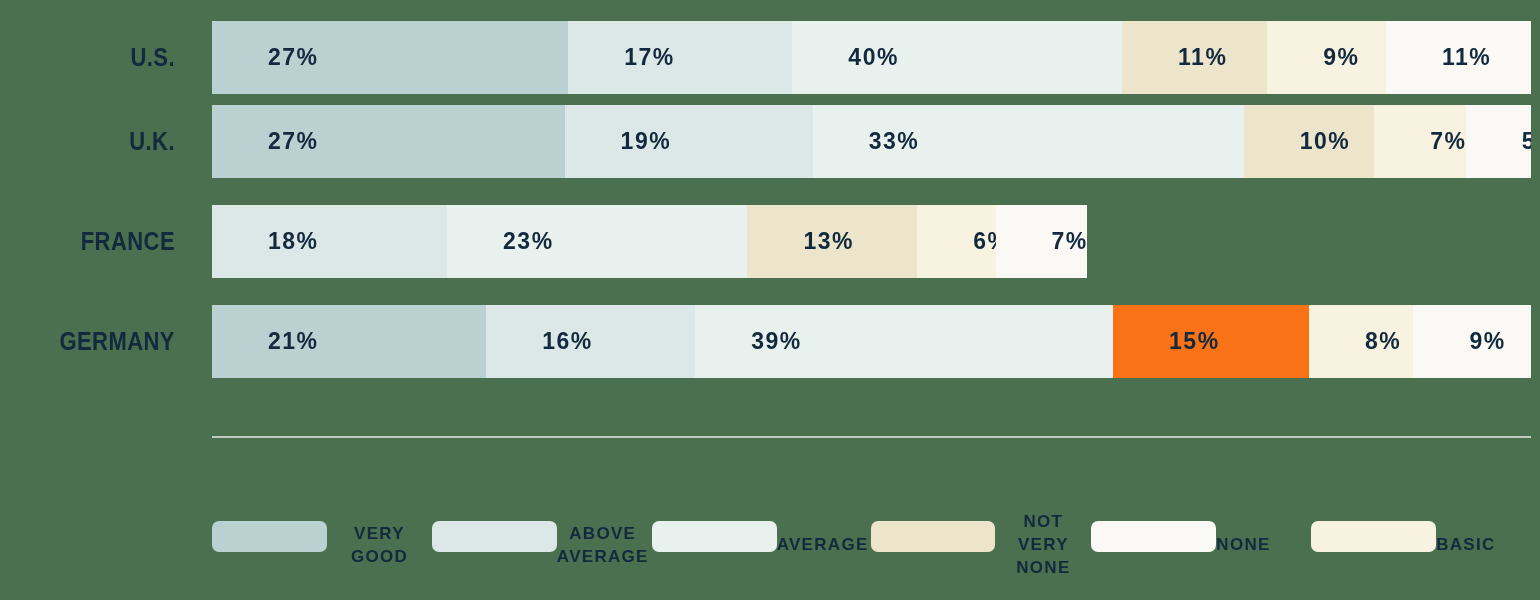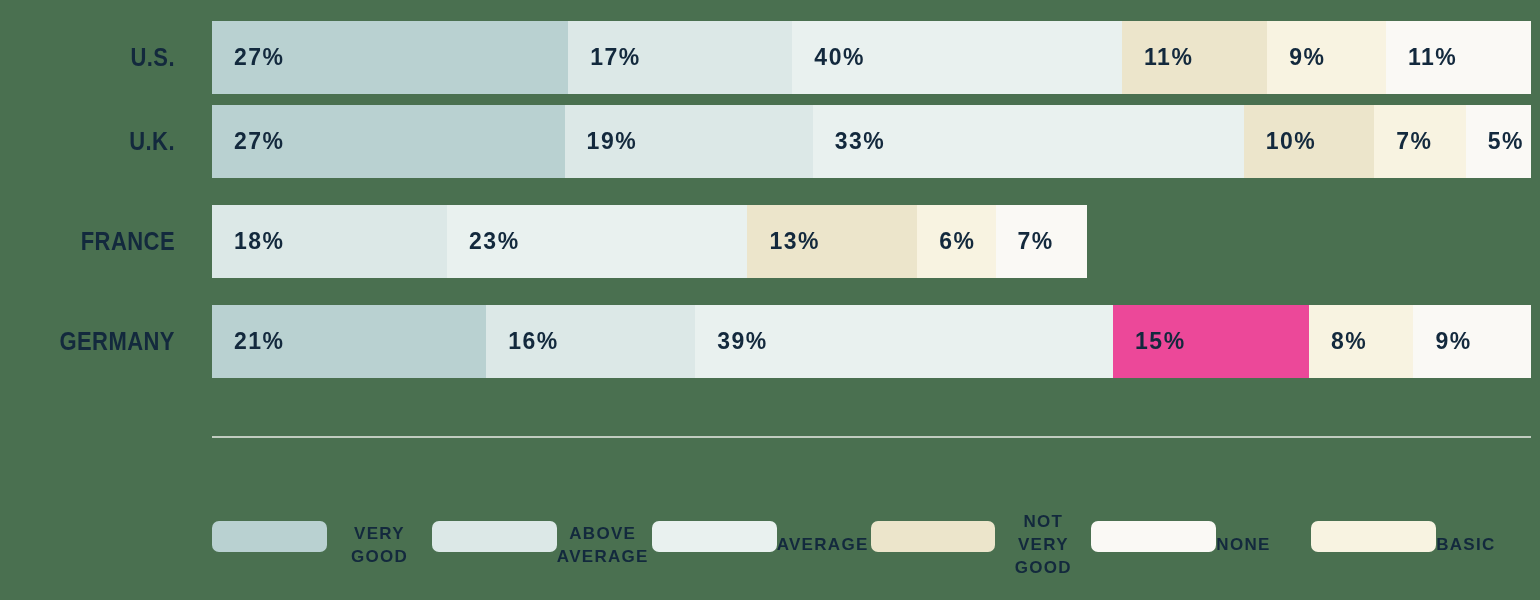--- a/index.html
+++ b/index.html
@@ -80,20 +80,21 @@
   }
 
   .segment-value {
     color: #13293d;
     font-size: 23px;
     font-weight: bold;
     letter-spacing: 1.5px;
     line-height: 1;
     padding-left: 22px;
     white-space: nowrap;
+    margin-left: 34px;
   }
 
   
   .divider {
     position: absolute;
     left: 212px;
     top: 436px;
     width: 1319px;
     height: 2px;
     background: #d6dcd4;
@@ -216,21 +217,21 @@
         <div class="bar-track">
           <div class="segment" title="VERY GOOD 21%" style="flex: 0 0 20.7921%; background: rgb(185, 209, 209);">
             <span class="segment-value">21%</span>
           </div>
           <div class="segment" title="ABOVE AVERAGE 16%" style="flex: 0 0 15.8416%; background: rgb(220, 232, 231);">
             <span class="segment-value">16%</span>
           </div>
           <div class="segment" title="AVERAGE 32%" style="flex: 0 0 31.6832%; background: rgb(233, 241, 239);">
             <span class="segment-value">39%</span>
           </div>
-          <div class="segment" title="NOT VERY GOOD 15%" style="flex: 0 0 14.8515%; background: #ec4899;">
+          <div class="segment" title="NOT VERY GOOD 15%" style="flex: 0 0 14.8515%; background: #f97316;">
             <span class="segment-value">15%</span>
           </div>
           <div class="segment" title="BASIC 8%" style="flex: 0 0 7.92079%; background: rgb(248, 243, 225);">
             <span class="segment-value">8%</span>
           </div>
           <div class="segment" title="NONE 9%" style="flex: 0 0 8.91089%; background: rgb(250, 249, 245);">
             <span class="segment-value">9%</span>
           </div>
         </div>
       </div>
@@ -248,21 +249,21 @@
         <div class="legend-label">ABOVE
 AVERAGE</div>
       </div>
       <div class="legend-item">
         <div class="legend-swatch" style="background: rgb(233, 241, 239);"></div>
         <div class="legend-label">AVERAGE</div>
       </div>
       <div class="legend-item">
         <div class="legend-swatch" style="background: rgb(236, 229, 203);"></div>
         <div class="legend-label">NOT VERY
-GOOD</div>
+NONE</div>
       </div>
       <div class="legend-item">
         <div class="legend-swatch" style="background: rgb(250, 249, 245);"></div>
         <div class="legend-label">NONE</div>
       </div>
       <div class="legend-item">
         <div class="legend-swatch" style="background: rgb(248, 243, 225);"></div>
         <div class="legend-label">BASIC</div>
       </div>
     </div>

